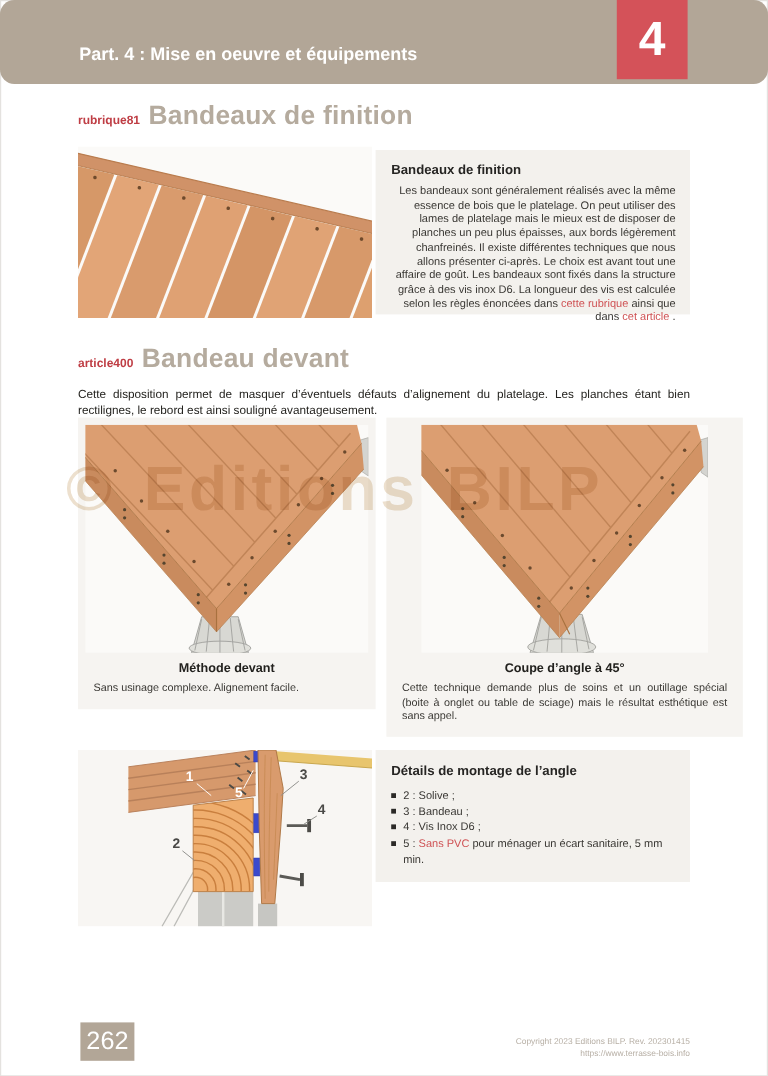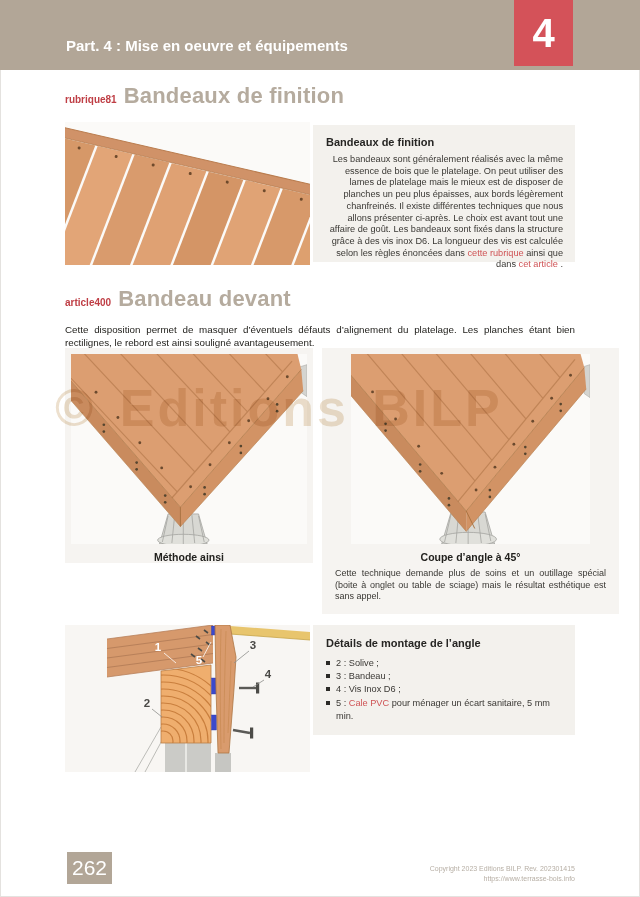--- a/index.html
+++ b/index.html
@@ -3,21 +3,21 @@
 <meta charset="utf-8">
 <style>
   html,body{margin:0;padding:0;background:#fff;}
   *{box-sizing:border-box;}
   .page{
     position:relative;width:640px;height:897px;background:#fff;
     font-family:"Liberation Sans", sans-serif;overflow:hidden;
     box-shadow:0 0 0 1px #e4e2df inset;
   }
   
-  .header-bar{position:absolute;top:0;left:0;width:640px;height:70px;background:#b2a697;}
+  .header-bar{position:absolute;top:0;left:0;width:640px;height:70px;background:#b2a697;border-radius:12px;}
   .header-title{position:absolute;left:66px;top:37px;font-size:15px;font-weight:bold;color:#fff;}
   .chapter-box{position:absolute;left:514px;top:0;width:59px;height:66px;background:#d45259;
     display:flex;align-items:center;justify-content:center;}
   .chapter-num{font-size:40px;font-weight:bold;color:#fff;line-height:1;}
   
   .sec-head{position:absolute;left:65px;display:flex;align-items:baseline;gap:7px;}
   .sec-head .tag{font-size:10px;font-weight:bold;color:#bf3e45;}
   .sec-head .big{font-size:22px;font-weight:bold;color:#b5ab9e;letter-spacing:.2px;}
   #head1{top:83px;} #head2{top:286px;}
   
@@ -163,21 +163,22 @@
           <circle cx="99" cy="146" r="1.4"></circle>
             <circle cx="99" cy="153" r="1.4"></circle>
           <circle cx="140.4" cy="137.6" r="1.4"></circle>
             <circle cx="140.4" cy="144.6" r="1.4"></circle>
           <circle cx="178.5" cy="95" r="1.4"></circle>
             <circle cx="178.5" cy="102" r="1.4"></circle>
           <circle cx="216.6" cy="52" r="1.4"></circle>
             <circle cx="216.6" cy="59" r="1.4"></circle>
         </g>
       </svg>
-      <div class="figcaption">Méthode ainsi</div>
+      <div class="figcaption">Méthode devant</div>
+      <div class="fignote">Sans usinage complexe. Alignement facile.</div>
     </div>
 
     <div class="figblock fb-right">
       <svg width="239" height="190" viewBox="0 0 253 196" preserveAspectRatio="none">
         <rect width="253" height="196" fill="#fbfaf8"></rect>
         <polygon points="243,14 253,11 253,45 247,41" fill="#d4d4d0" stroke="#a9a9a5" stroke-width="0.6"></polygon>
         <g stroke="#a2a29e" stroke-width="0.8" fill="#d8d8d3">
           <path d="M96,196 L106,163 L142,163 L152,196 Z"></path>
           <ellipse cx="124" cy="191" rx="30" ry="7" fill="#e0e0db"></ellipse>
           <path d="M106,165 L99,194 M114,164 L111,195 M124,163 L124,196 M134,164 L138,195 M142,165 L148,193" fill="none"></path>
@@ -310,21 +311,21 @@
         <li>
             <span class="sq"></span>
             <span><span>3 : </span><span class="redlink"></span><span>Bandeau ;</span></span>
           </li>
         <li>
             <span class="sq"></span>
             <span><span>4 : </span><span class="redlink"></span><span>Vis Inox D6 ;</span></span>
           </li>
         <li>
             <span class="sq"></span>
-            <span><span>5 : </span><a class="redlink">Cale PVC</a><span> pour ménager un écart sanitaire, 5 mm min.</span></span>
+            <span><span>5 : </span><a class="redlink">Sans PVC</a><span> pour ménager un écart sanitaire, 5 mm min.</span></span>
           </li>
       </ul>
     </div>
   </div>
 
   <div class="pagenum-box">
     <span>262</span>
   </div>
   <div class="copyright">
     <div>Copyright 2023 Editions BILP. Rev. 202301415</div>

